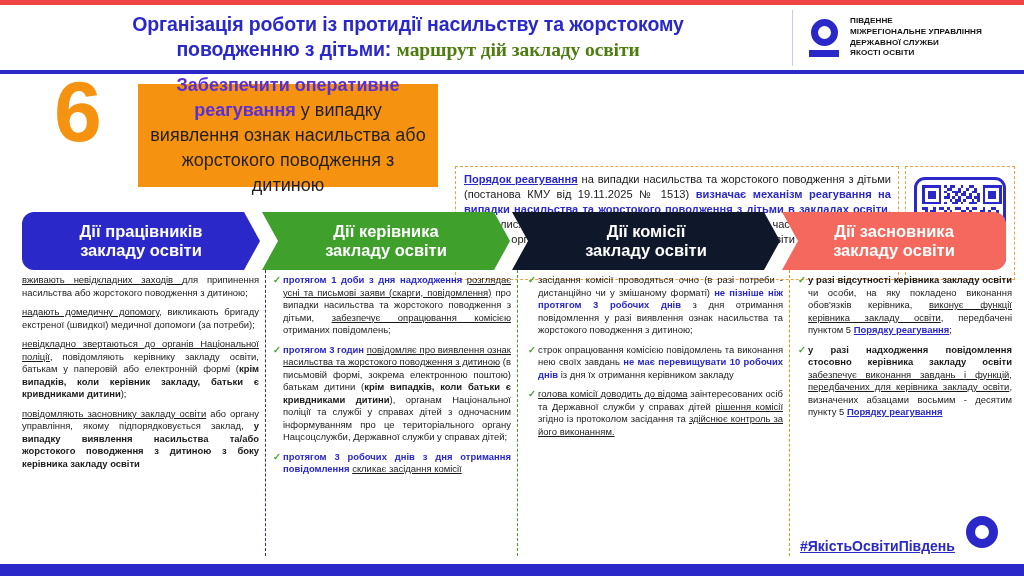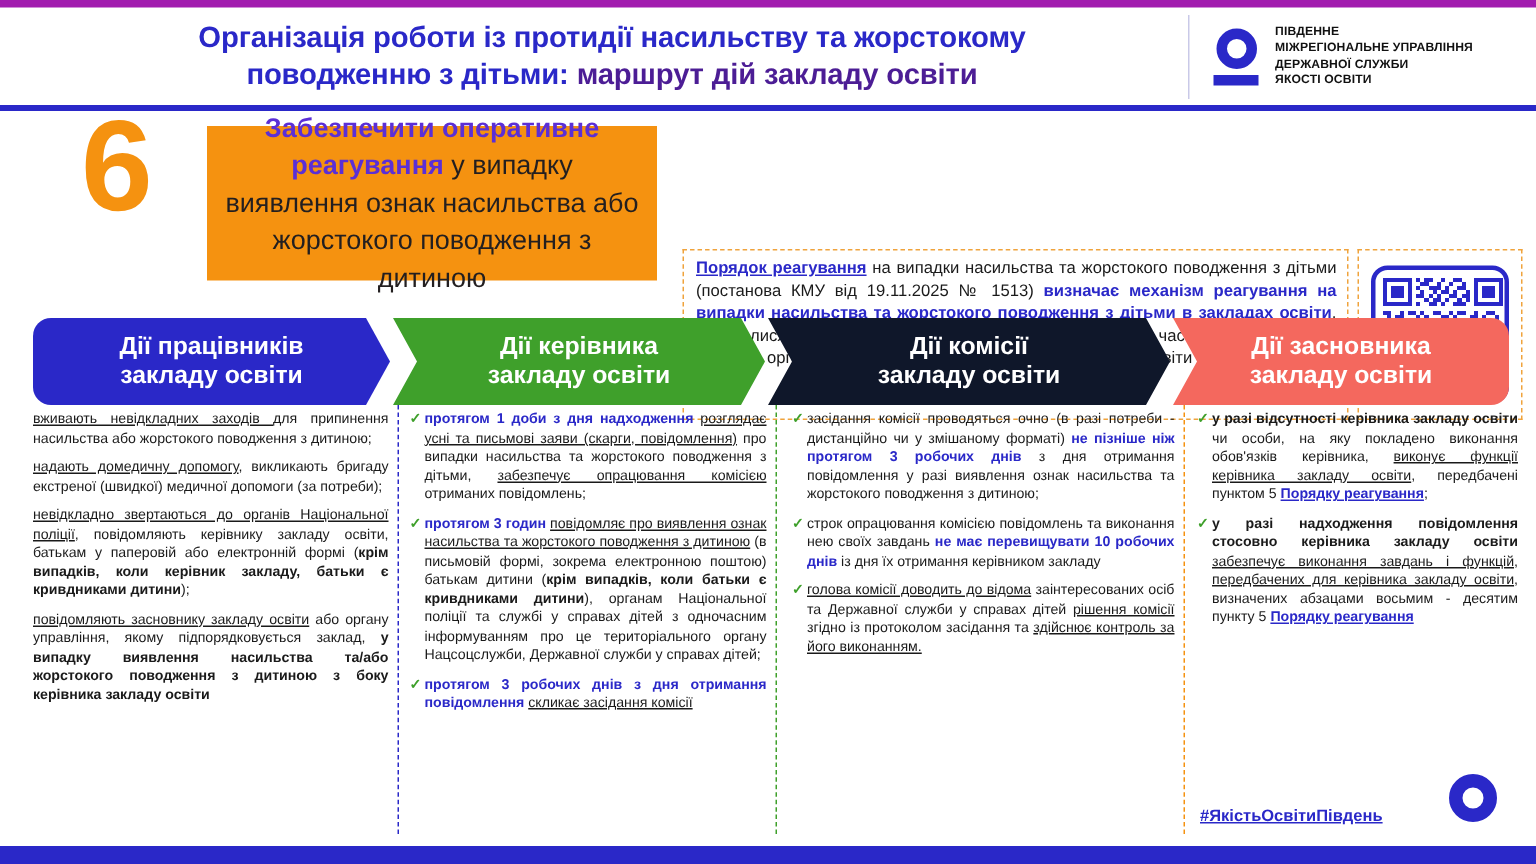--- a/index.html
+++ b/index.html
@@ -10,30 +10,30 @@
     background:#ffffff;
     font-family:"Liberation Sans", sans-serif;
     overflow:hidden;
     position:relative;
   }
 
   
   .header {
     position:absolute; left:0; top:0; width:1024px; height:74px;
     background:#ffffff;
-    border-top:5px solid #a21caf;
+    border-top:5px solid #ef4444;
     border-bottom:4px solid #2a28c8;
     display:flex; align-items:center;
   }
   .header-title {
     flex:1; text-align:center; padding-left:24px;
     font-size:19.5px; font-weight:bold; line-height:1.28;
     color:#2a28c8; letter-spacing:-0.1px;
   }
-  .header-title .accent { color:#4c1d95; }
+  .header-title .accent { color:#4d7c0f;font-family:Liberation Serif, serif; }
   .logo-wrap {
     width:232px; display:flex; align-items:center; gap:9px;
     padding-right:12px; border-left:1px solid #c9c9e8; height:56px;
     padding-left:14px;
   }
   .logo-mark { width:34px; display:flex; flex-direction:column; align-items:center; gap:4px; }
   .logo-ring {
     width:27px; height:27px; border-radius:50%;
     border:7px solid #2a28c8; background:#fff;
   }
@@ -123,21 +123,21 @@
   .item.nobul .tick { width:0; }
 
   u.u { text-decoration:underline; text-underline-offset:1px; }
   b.bb { color:#2a28c8; font-weight:bold; }
   b.bk { color:#1a1a1a; font-weight:bold; }
   .bbu { color:#2a28c8; font-weight:bold; text-decoration:underline; }
 
   
   .hashtag {
     position:absolute; left:800px; top:538px;
-    font-size:11px; font-weight:bold; color:#2a28c8; text-decoration:underline;
+    font-size:14px; font-weight:bold; color:#2a28c8; text-decoration:underline;
   }
   .foot-ring {
     position:absolute; left:966px; top:516px;
     width:32px; height:32px; border-radius:50%;
     border:9px solid #2a28c8; background:#fff;
   }
   .footbar {
     position:absolute; left:0; top:564px; width:1024px; height:12px;
     background:#2a28c8;
   }

